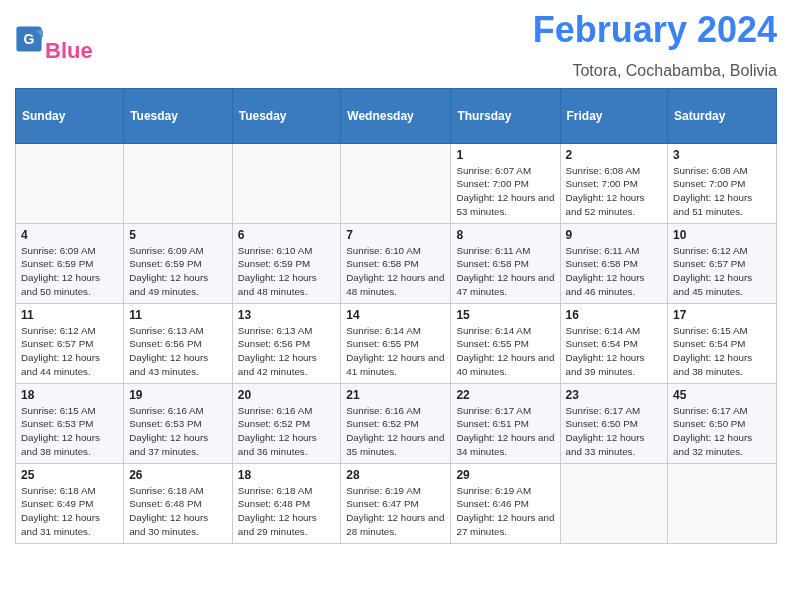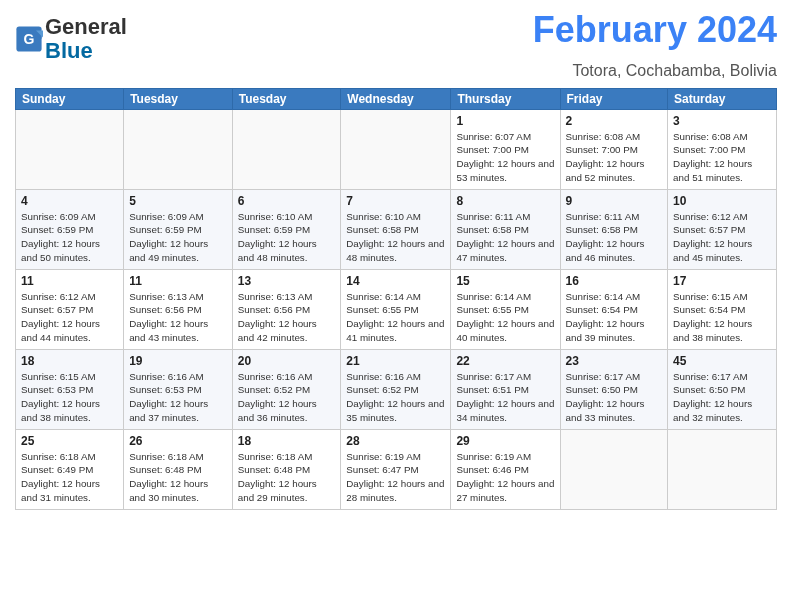--- a/index.html
+++ b/index.html
@@ -24,21 +24,21 @@
       display: flex;
       align-items: center;
       margin-top: 5px;
     }
     .logo-text {
       font-size: 22px;
       font-weight: bold;
       color: #333;
       line-height: 1.1;
     }
-    .logo-text .blue { color: #0369a1; }
+    .logo-text .blue { color: #ec4899; }
     .logo-icon {
       width: 28px;
       height: 28px;
       margin-right: 2px;
     }
     .title-block {
       text-align: right;
     }
     .month-year {
       font-size: 36px;
@@ -53,21 +53,21 @@
     }
     table {
       width: 100%;
       border-collapse: collapse;
       font-size: 10.5px;
     }
     thead tr th {
       background-color: #3a7abf;
       color: #fff;
       text-align: left;
-      padding: 3px 6px;
+      padding: 20px 6px;
       font-size: 12px;
       font-weight: bold;
       border: 1px solid #2e6aaa;
     }
     tbody tr td {
       border: 1px solid #ccc;
       vertical-align: top;
       padding: 4px 5px;
       height: 80px;
       width: 113px;
@@ -99,21 +99,21 @@
   <div class="header">
     <div class="logo">
       <svg class="logo-icon" viewBox="0 0 40 40">
         <rect x="2" y="2" width="36" height="36" rx="4" fill="#3a7abf"></rect>
         <text x="20" y="27" text-anchor="middle" font-size="20" font-weight="bold" fill="white">G</text>
         <polygon points="28,10 38,10 38,20" fill="#3a7abf"></polygon>
         <polygon points="30,8 40,8 40,18" fill="#5a9ad5"></polygon>
       </svg>
       <div>
         <div class="logo-text">
-          <span>General</span><br>
+          <br>
           <span class="blue">Blue</span>
         </div>
       </div>
     </div>
     <div class="title-block">
       <div class="month-year">February 2024</div>
       <div class="location">Totora, Cochabamba, Bolivia</div>
     </div>
   </div>
 

